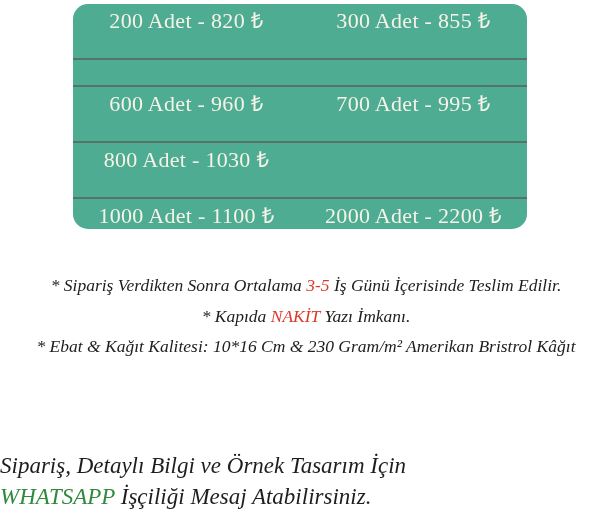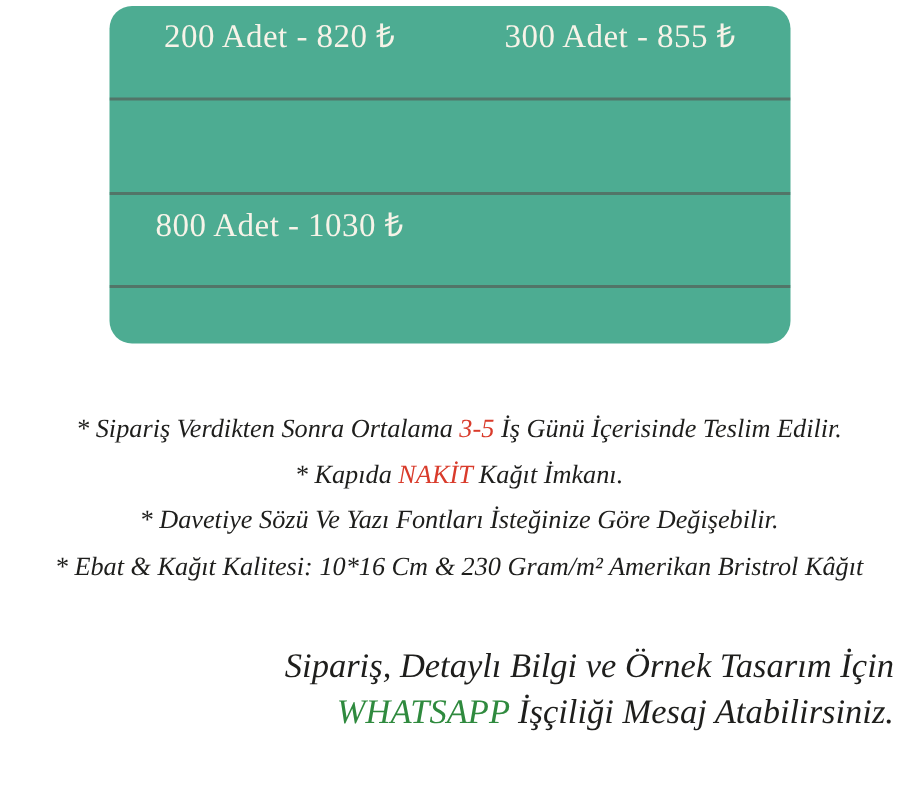--- a/index.html
+++ b/index.html
@@ -55,50 +55,55 @@
     font-size: 17.5px;
     color: var(--body-text);
     padding-left: 12px;
   }
   .note-line { margin: 0; line-height: 30.5px; white-space: nowrap; }
   .accent-red { color: var(--accent-red); }
 
   
   .footer {
     position: absolute;
-    top: 428px; left: 0;
+    top: 450px; left: 0;
     width: 596px;
-    text-align: right;
+    text-align: left;
     font-style: italic;
     font-size: 23px;
     color: var(--body-text);
   }
   .footer p { margin: 0; line-height: 31px; white-space: nowrap; }
   .accent-green { color: var(--accent-green); font-style: italic; }
 </style>
 </head>
 <body>
 
 <div class="price-table">
   <div class="price-row">
     <div class="price-cell">200 Adet - 820 ₺</div>
     <div class="price-cell">300 Adet - 855 ₺</div>
   </div>
   <div class="price-row">
   </div>
   <div class="price-row">
+    <div class="price-cell">600 Adet - 960 ₺</div>
+    <div class="price-cell">700 Adet - 995 ₺</div>
+  </div>
+  <div class="price-row">
     <div class="price-cell">800 Adet - 1030 ₺</div>
   </div>
   <div class="price-row">
+    <div class="price-cell">1000 Adet - 1100 ₺</div>
+    <div class="price-cell">2000 Adet - 2200 ₺</div>
   </div>
 </div>
 
 <div class="notes">
   <p class="note-line"><span>* Sipariş Verdikten Sonra Ortalama </span><span class="accent-red">3-5</span><span> İş Günü İçerisinde Teslim Edilir.</span></p>
-  <p class="note-line"><span>* Kapıda </span><span class="accent-red">NAKİT</span><span> Kağıt İmkanı.</span></p>
-  <p class="note-line"><span>* Davetiye Sözü Ve Yazı Fontları İsteğinize Göre Değişebilir.</span><span class="accent-red"></span><span></span></p>
+  <p class="note-line"><span>* Kapıda </span><span class="accent-red">NAKİT</span><span> Yazı İmkanı.</span></p>
   <p class="note-line"><span>* Ebat &amp; Kağıt Kalitesi: 10*16 Cm &amp; 230 Gram/m² Amerikan Bristrol Kâğıt</span><span class="accent-red"></span><span></span></p>
 </div>
 
 <div class="footer">
   <p>Sipariş, Detaylı Bilgi ve Örnek Tasarım İçin</p>
   <p><span class="accent-green">WHATSAPP</span><span> İşçiliği Mesaj Atabilirsiniz.</span></p>
 </div>
 
 </body></html>

